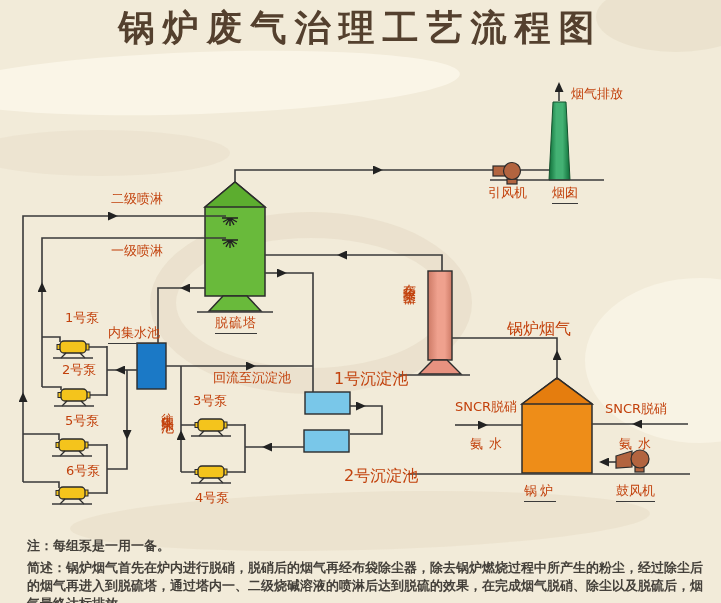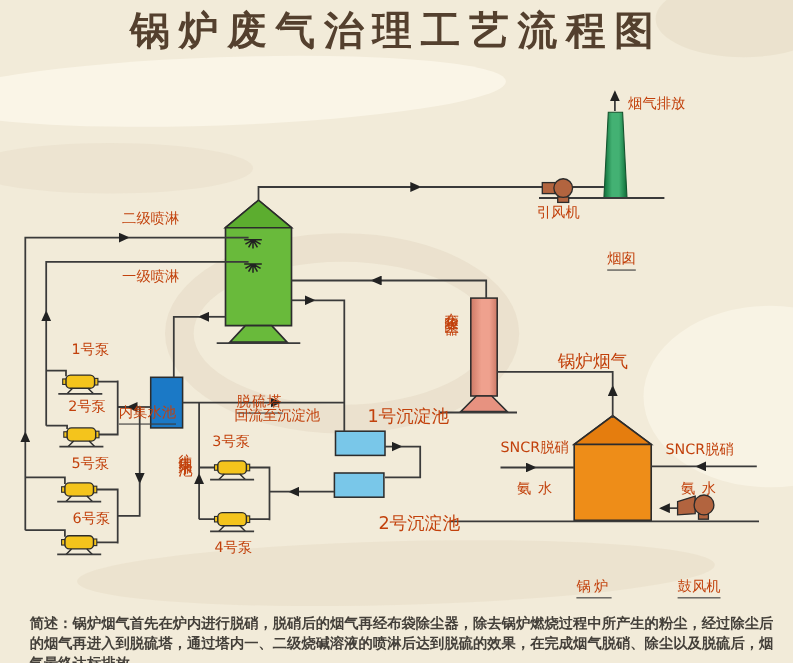--- a/index.html
+++ b/index.html
@@ -9,21 +9,21 @@
   #sw1{left:-60px;top:52px;width:520px;height:62px;background:#faf5e7;border-radius:50%;transform:rotate(-2deg);}
   #sw2{left:150px;top:212px;width:270px;height:130px;border:26px solid #e8dfca;border-radius:50%;opacity:.8;}
   #sw3{left:585px;top:278px;width:230px;height:165px;background:#f8f3e4;border-radius:50%;}
   #sw4{left:70px;top:492px;width:580px;height:58px;background:#e9e0cb;border-radius:50%;transform:rotate(-1.5deg);opacity:.7;}
   #sw5{left:596px;top:-18px;width:160px;height:70px;background:#e9e0cb;border-radius:50%;opacity:.8;}
   #sw6{left:-30px;top:130px;width:260px;height:46px;background:#e9e0cb;border-radius:50%;opacity:.6;}
   svg#flow{position:absolute;left:0;top:0;z-index:2;}
   #title{position:absolute;left:0;right:0;top:4px;z-index:3;text-align:center;
          font-size:36px;font-weight:900;color:#54402e;letter-spacing:8px;white-space:nowrap;}
   .lbl{position:absolute;z-index:3;font-size:13px;font-weight:400;color:#c2410c;white-space:nowrap;}
-  .lbl.u{border-bottom:1.5px solid #3a3a3a;padding-bottom:1px;margin-top:42px;}
+  .lbl.u{border-bottom:1.5px solid #3a3a3a;padding-bottom:1px;}
   .lbl.vert{writing-mode:vertical-rl;text-orientation:upright;letter-spacing:2px;white-space:normal;}
   .note{position:absolute;z-index:3;font-size:13px;font-weight:700;color:#44403a;}
   #summary{width:682px;line-height:1.38;}
 </style>
 </head>
 <body>
 
 <div id="stage">
 
   <div class="decor" id="sw1"></div>
@@ -219,15 +219,16 @@
   <div class="lbl" style="left:455px;top:398px">SNCR脱硝</div>
   <div class="lbl" style="left:605px;top:400px">SNCR脱硝</div>
   <div class="lbl" style="left:470px;top:435px;letter-spacing:6px">氨水</div>
   <div class="lbl" style="left:619px;top:435px;letter-spacing:6px">氨水</div>
   <div class="lbl" style="left:488px;top:184px">引风机</div>
   <div class="lbl u" style="left:552px;top:184px">烟囱</div>
   <div class="lbl" style="left:571px;top:85px">烟气排放</div>
   <div class="lbl u" style="left:524px;top:482px;letter-spacing:3px">锅炉</div>
   <div class="lbl u" style="left:616px;top:482px">鼓风机</div>
 
+  <div class="note" style="left:27px;top:537px">注：每组泵是一用一备。</div>
   <div class="note" id="summary" style="left:27px;top:559px">简述：锅炉烟气首先在炉内进行脱硝，脱硝后的烟气再经布袋除尘器，除去锅炉燃烧过程中所产生的粉尘，经过除尘后的烟气再进入到脱硫塔，通过塔内一、二级烧碱溶液的喷淋后达到脱硫的效果，在完成烟气脱硝、除尘以及脱硫后，烟气最终达标排放。</div>
 
 </div>
 
 </body></html>

